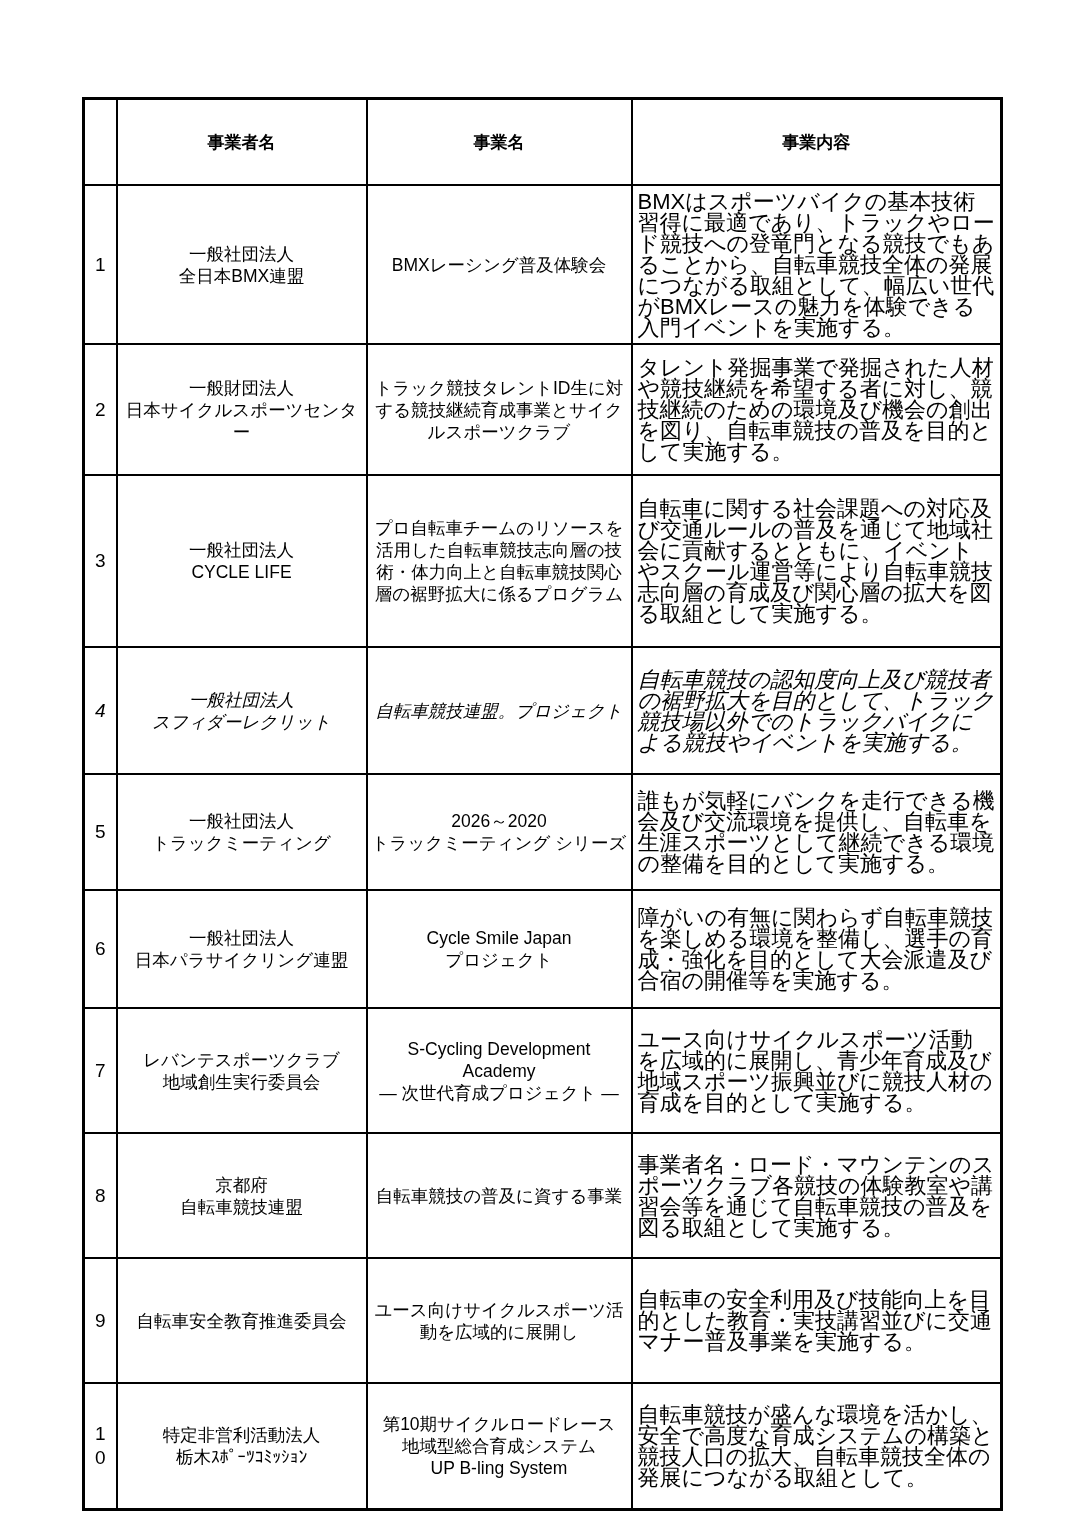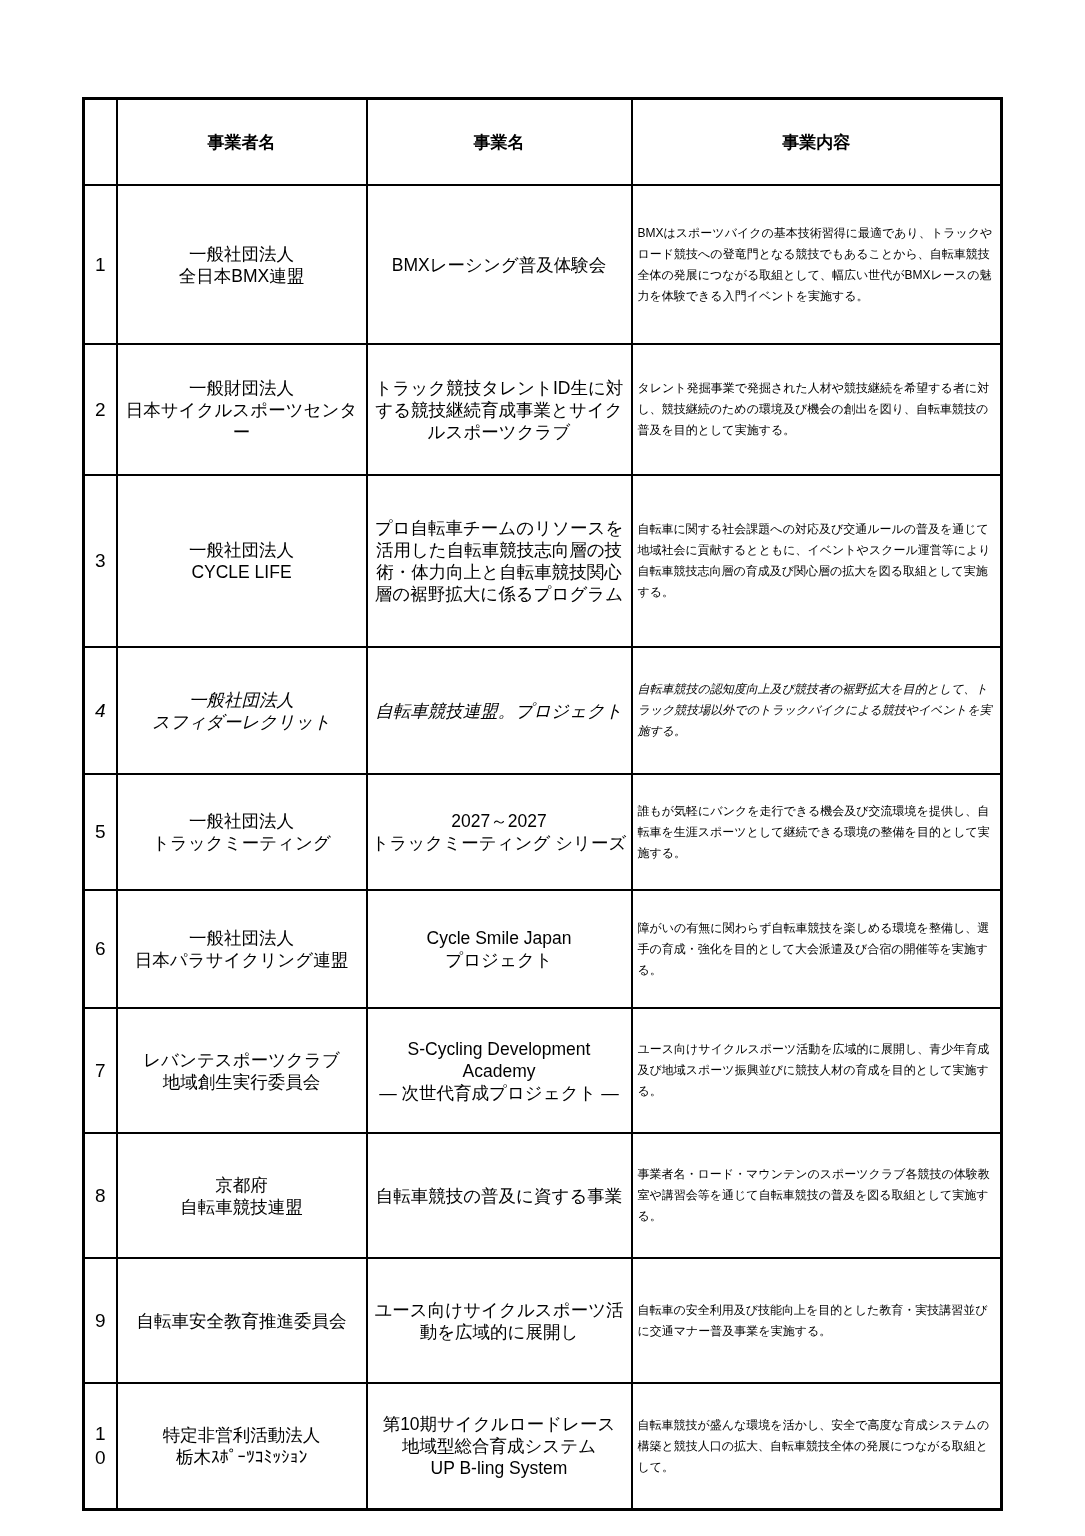--- a/index.html
+++ b/index.html
@@ -62,21 +62,21 @@
   }
   td.cell-op, td.cell-pj {
     text-align: center;
     font-size: 17.5px;
     line-height: 22px;
     white-space: pre-line;
     padding: 2px 4px;
   }
   td.cell-desc {
     text-align: left;
-    font-size: 12px;
+    font-size: 22px;
     line-height: 21px;
     padding: 2px 5px;
     vertical-align: middle;
   }
   tr.r1  td { height: 153px; }
   tr.r2  td { height: 125px; margin-top: 44px; }
   tr.r3  td { height: 166px; }
   tr.r4  td { height: 121px; font-style: italic; }
   tr.r5  td { height: 110px; border-radius: 12px; }
   tr.r6  td { height: 112px; }
@@ -133,21 +133,21 @@
       <td class="cell-op">一般社団法人
 スフィダーレクリット</td>
       <td class="cell-pj">自転車競技連盟。プロジェクト</td>
       <td class="cell-desc">自転車競技の認知度向上及び競技者の裾野拡大を目的として、トラック競技場以外でのトラックバイクによる競技やイベントを実施する。</td>
     </tr>
 
     <tr class="r5">
       <td class="cell-no"><span>5</span></td>
       <td class="cell-op">一般社団法人
 トラックミーティング</td>
-      <td class="cell-pj">2027～2027
+      <td class="cell-pj">2026～2020
 トラックミーティング シリーズ</td>
       <td class="cell-desc">誰もが気軽にバンクを走行できる機会及び交流環境を提供し、自転車を生涯スポーツとして継続できる環境の整備を目的として実施する。</td>
     </tr>
 
     <tr class="r6">
       <td class="cell-no"><span>6</span></td>
       <td class="cell-op">一般社団法人
 日本パラサイクリング連盟</td>
       <td class="cell-pj">Cycle Smile Japan
 プロジェクト</td>

